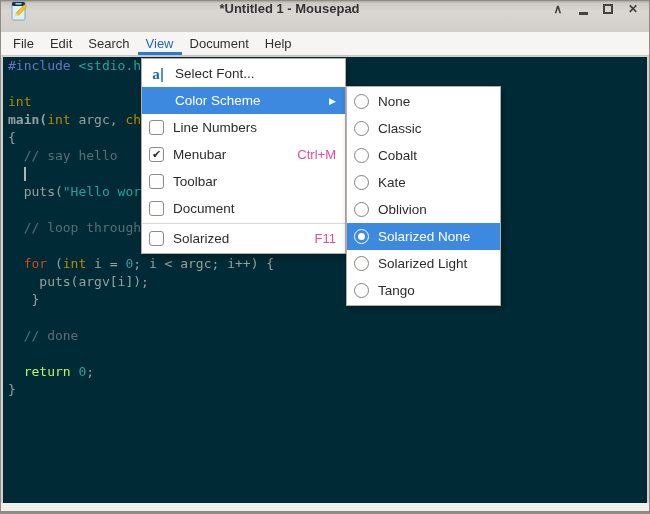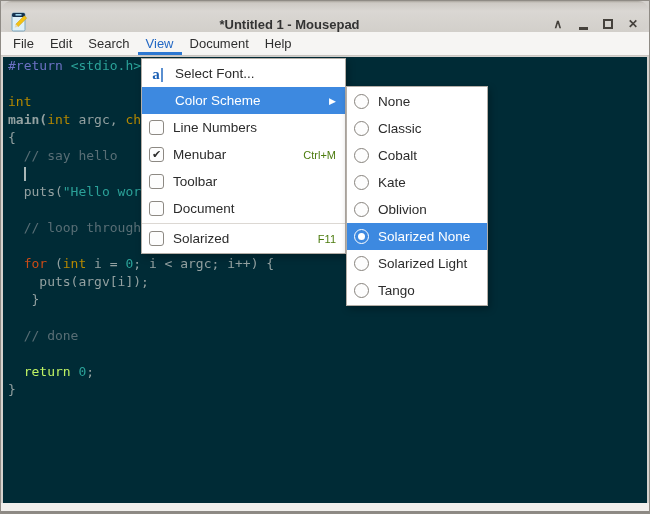--- a/index.html
+++ b/index.html
@@ -3,23 +3,22 @@
 <meta charset="utf-8">
 <style>
   * { margin:0; padding:0; box-sizing:border-box; }
   html,body { width:650px; height:514px; font-family:"Liberation Sans", sans-serif; }
   .window {
     position:relative; width:650px; height:514px;
     border:1px solid #8f8b85; background:#d5d2ce; overflow:hidden;
   }
   
   .titlebar {
-    height:31px; display:flex; align-items:flex-end; padding:0 8px;
+    height:31px; display:flex; align-items:flex-start; padding:0 8px;
     background:linear-gradient(to bottom,#aba69f 0px,#cdc9c4 2px,#dad7d3 10px,#d2cfca 31px);
-    border-radius:11px;
   }
   .app-icon { width:20px; height:20px; flex:0 0 20px; }
   .title { flex:1; text-align:center; font-weight:bold; font-size:13px; color:#333; }
   .controls { display:flex; align-items:center; gap:9px; }
   .ctrl { width:16px; height:16px; display:flex; align-items:center; justify-content:center;
           color:#45413c; font-size:12px; font-weight:bold; cursor:default; }
   .glyph-min { width:9px; height:3px; background:#45413c; margin-top:8px; }
   .glyph-max { width:10px; height:10px; border:2px solid #45413c; }
   
   .menubar {
@@ -36,26 +35,26 @@
   }
   .code-line { height:18px; white-space:pre; padding-left:5px; }
   .cursor { display:inline-block; width:0; height:14px; border-left:2px solid #a9b7b7;
             vertical-align:middle; margin-bottom:2px; }
   .bottom-strip { position:absolute; left:0; right:0; bottom:0; height:10px;
             background:#f1efec; border-bottom:2px solid #8d8984; }
   
   .menu { position:absolute; background:#ffffff; border:1px solid #b4aea7;
           box-shadow:2px 3px 7px rgba(0,0,0,.28); padding:1px 0; }
   .view-menu { left:140px; top:57px; width:205px; z-index:5; }
-  .scheme-menu { left:345px; top:85px; width:142px; z-index:6; }
+  .scheme-menu { left:345px; top:85px; width:155px; z-index:6; }
   .menu-item { height:27px; display:flex; align-items:center; gap:9px;
                padding:0 9px 0 7px; font-size:13.5px; color:#2c2c2c; }
   .menu-item.hl { background:#3d89e0; color:#ffffff; }
   .mi-label { flex:1; white-space:nowrap; }
-  .mi-accel { color:#4d7c0f; font-size:11px; }
+  .mi-accel { color:#ec4899; font-size:13px; }
   .mi-arrow { font-size:9px; color:#ffffff; }
   .mi-sep { height:1px; background:#dcd8d3; margin:1px 0; }
   .checkbox { width:15px; height:15px; border:1px solid #8d8983; border-radius:3px;
               background:#fdfdfd; display:flex; align-items:center; justify-content:center;
               font-size:11px; color:#2c2c2c; flex:0 0 15px; }
   .radio { width:15px; height:15px; border:1px solid #87837d; border-radius:50%;
            background:#fdfdfd; display:flex; align-items:center; justify-content:center; flex:0 0 15px; }
   .hl .radio { background:transparent; border-color:#ffffff; }
   .radio .dot { width:7px; height:7px; border-radius:50%; background:#ffffff; }
   .font-icon { width:17px; height:17px; flex:0 0 17px; display:flex; align-items:flex-end; justify-content:center;
@@ -99,21 +98,21 @@
   <div class="menubar">
       <div class="mb-item">File</div>
       <div class="mb-item">Edit</div>
       <div class="mb-item">Search</div>
       <div class="mb-item active">View</div>
       <div class="mb-item">Document</div>
       <div class="mb-item">Help</div>
     </div>
 
   <div class="editor" style="background: rgb(0, 43, 54);">
-      <div class="code-line"><span style="color: rgb(108, 113, 196);">#return</span><span style="color: rgb(147, 161, 161);"> </span><span style="color: rgb(42, 161, 152);">&lt;stdio.h&gt;</span></div>
+      <div class="code-line"><span style="color: rgb(108, 113, 196);">#include</span><span style="color: rgb(147, 161, 161);"> </span><span style="color: rgb(42, 161, 152);">&lt;stdio.h&gt;</span></div>
       <div class="code-line"></div>
       <div class="code-line"><span style="color: rgb(181, 137, 0);">int</span></div>
       <div class="code-line"><span style="color: rgb(147, 161, 161); font-weight: bold;">main(</span><span style="color: rgb(181, 137, 0);">int</span><span style="color: rgb(147, 161, 161);"> argc, </span><span style="color: rgb(181, 137, 0);">char</span><span style="color: rgb(147, 161, 161);"> *argv[])</span></div>
       <div class="code-line"><span style="color: rgb(147, 161, 161);">{</span></div>
       <div class="code-line"><span style="color: rgb(88, 110, 117);">  // say hello</span></div>
       <div class="code-line"><span style="color: rgb(147, 161, 161);">  </span><span class="cursor"></span></div>
       <div class="code-line"><span style="color: rgb(147, 161, 161);">  puts(</span><span style="color: rgb(42, 161, 152);">"Hello world!"</span><span style="color: rgb(147, 161, 161);">);</span></div>
       <div class="code-line"></div>
       <div class="code-line"><span style="color: rgb(88, 110, 117);">  // loop through arguments</span></div>
       <div class="code-line"></div>

